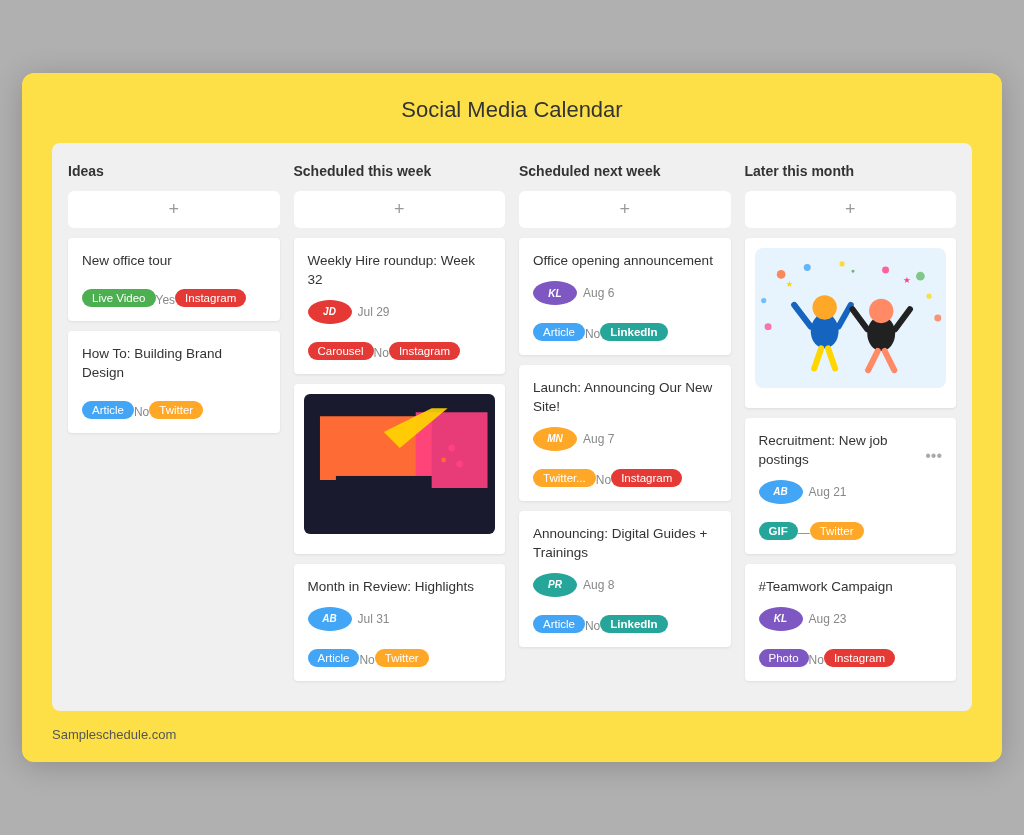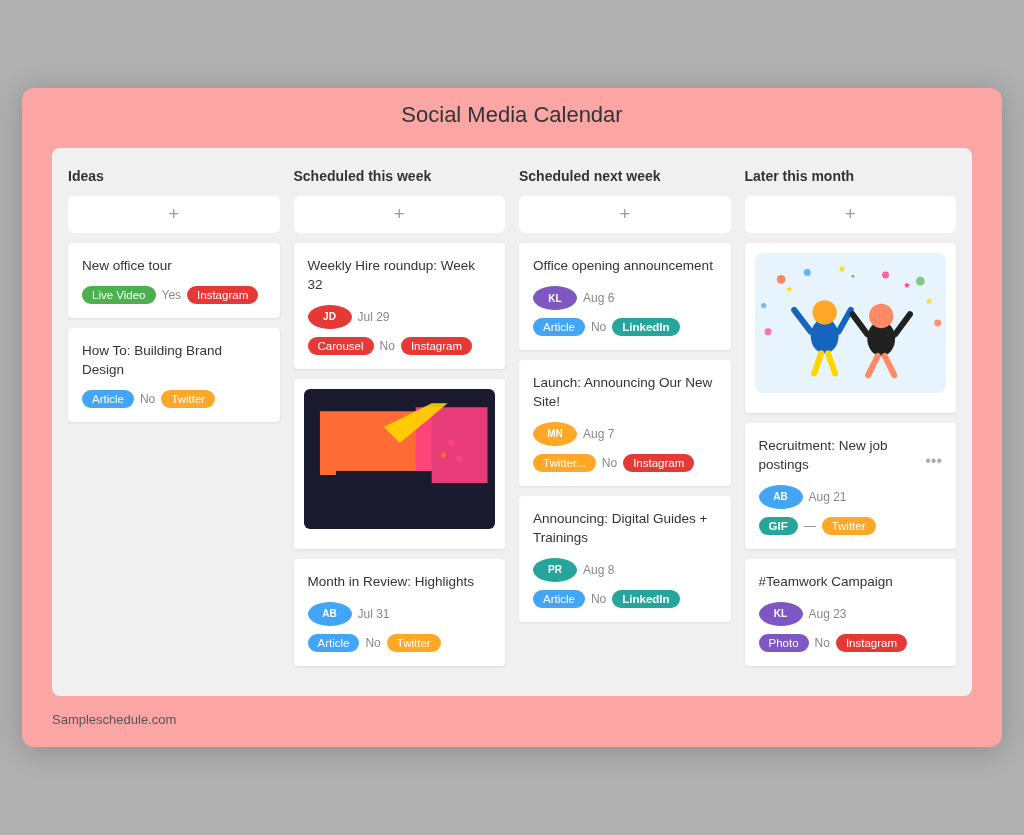--- a/index.html
+++ b/index.html
@@ -6,25 +6,25 @@
     body {
       background: #b0b0b0;
       font-family: -apple-system, BlinkMacSystemFont, 'Segoe UI', sans-serif;
       display: flex;
       justify-content: center;
       align-items: center;
       min-height: 100vh;
       padding: 20px;
     }
     .app-container {
-      background: #fca5a5;
+      background: #fde047;
       border-radius: 12px;
       box-shadow: 0 4px 30px rgba(0,0,0,0.2);
       width: 980px;
-      padding: 14px 30px 20px;
+      padding: 24px 30px 20px;
     }
     .app-title {
       text-align: center;
       font-size: 22px;
       font-weight: 400;
       color: #333;
       margin-bottom: 20px;
     }
     .board {
       background: #f0f0f0;
@@ -81,31 +81,32 @@
       width: 44px;
       height: 24px;
       border-radius: 50%;
       display: inline-flex;
       align-items: center;
       justify-content: center;
       font-size: 10px;
       font-weight: 600;
       color: #fff;
       flex-shrink: 0;
+      font-style: italic;
     }
     .date-text {
       font-size: 12px;
       color: #888;
     }
     .card-tags {
       display: flex;
       flex-wrap: wrap;
-      align-items: center;
-      gap: 6px;
-      margin-top: 8px;
+      align-items: flex-end;
+      gap: 0;
+      margin-top: 18px;
     }
     .tag {
       border-radius: 12px;
       padding: 3px 10px;
       font-size: 11.5px;
       font-weight: 500;
       color: #fff;
       white-space: nowrap;
     }
     .tag-green { background: #4caf50; }

